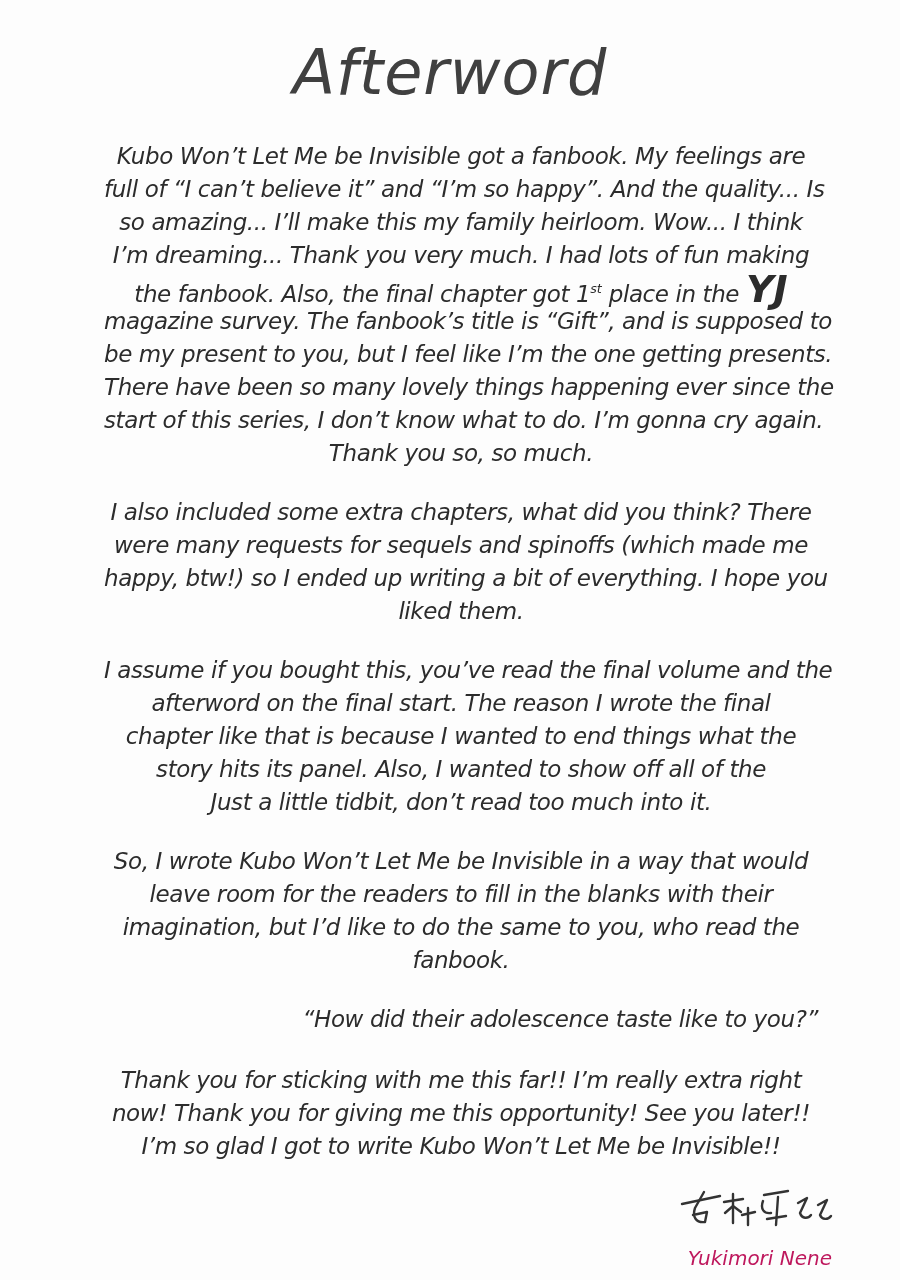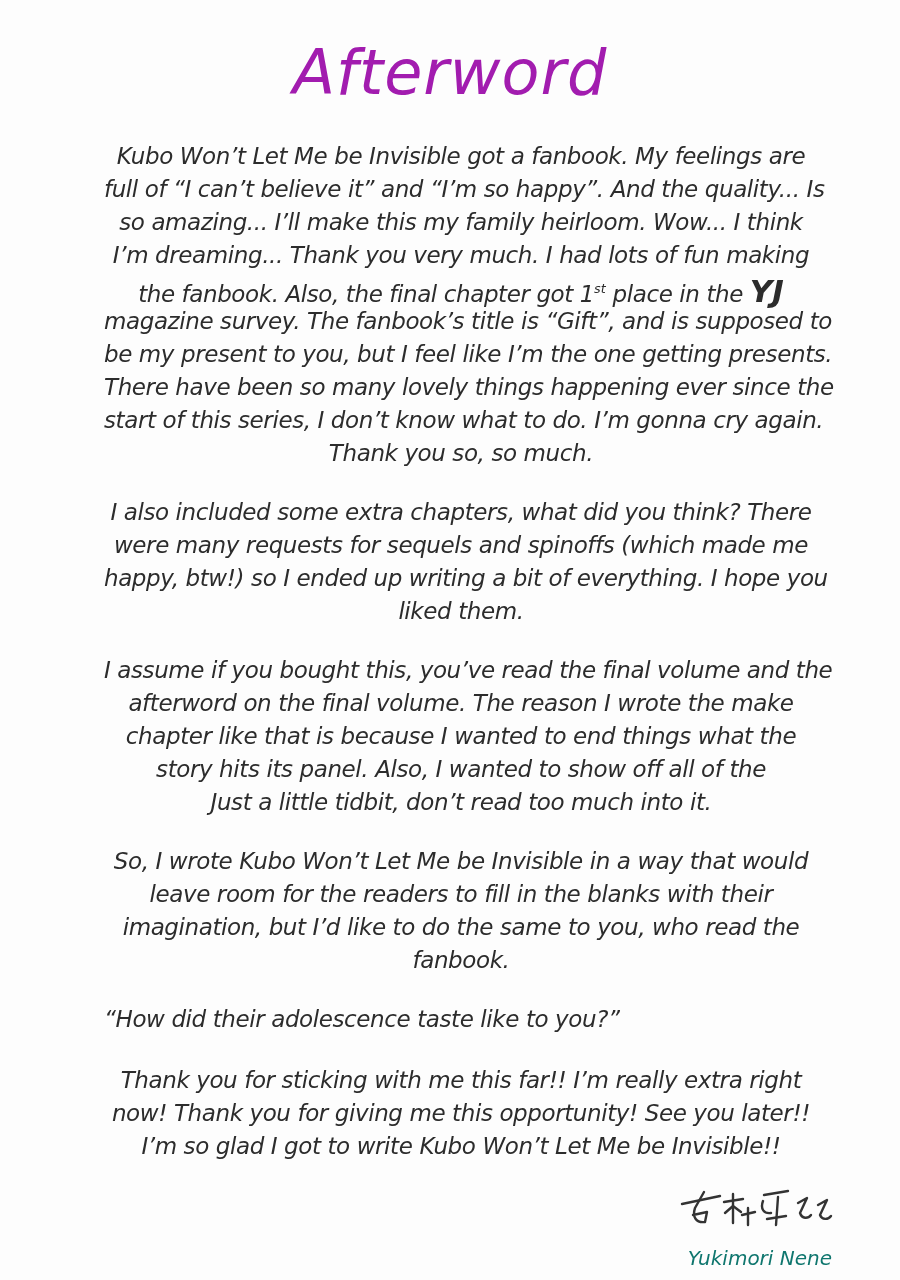--- a/index.html
+++ b/index.html
@@ -16,60 +16,60 @@
     overflow: hidden;
   }
   .title {
     position: absolute;
     top: 36px; left: 0; width: 100%;
     text-align: center;
     font-size: 62px;
     font-style: italic;
     font-weight: 500;
     letter-spacing: 1px;
-    color: #a21caf;
+    color: #404040;
   }
   .textcol {
     position: absolute;
     left: 104px; top: 140px; width: 714px;
     font-size: 23px;
     font-style: italic;
     line-height: 33px;
     letter-spacing: -0.4px;
     color: #2c2c2c;
   }
   .para { margin: 0 0 26px 0; text-align: center; }
   .ln { white-space: nowrap; height: 33px; }
   .seg { white-space: pre; margin-top: 32px; }
   sup.ord {
     font-size: 0.55em;
     vertical-align: super;
     letter-spacing: 0;
   }
   .yj {
-    font-size: 31px;
+    font-size: 38px;
     font-weight: 600;
     letter-spacing: 0;
   }
   .quote {
-    text-align: left;
+    text-align: right;
     margin: 4px 0 28px 0;
     white-space: nowrap;
     height: 33px;
   }
   .signature {
     position: absolute;
     left: 0; top: 1186px; width: 838px;
     text-align: right;
   }
   .sig-kanji { display: inline-block; }
   .sig-name {
     font-size: 20px;
     font-style: italic;
-    color: #0f766e;
+    color: #be185d;
     margin-top: -2px;
     padding-right: 6px;
   }
 </style>
 </head>
 <body>
 
 <div class="page">
 
   <div class="title">Afterword</div>
@@ -95,21 +95,21 @@
 
     <div class="para">
         <div class="ln">I also included some extra chapters, what did you think? There</div>
         <div class="ln">were many requests for sequels and spinoffs (which made me</div>
         <div class="ln">happy, btw!) so I ended up writing a bit of everything. I hope you</div>
         <div class="ln">liked them.</div>
       </div>
 
     <div class="para">
         <div class="ln">I assume if you bought this, you’ve read the final volume and the</div>
-        <div class="ln">afterword on the final volume. The reason I wrote the make</div>
+        <div class="ln">afterword on the final start. The reason I wrote the final</div>
         <div class="ln">chapter like that is because I wanted to end things what the</div>
         <div class="ln">story hits its panel. Also, I wanted to show off all of the</div>
         <div class="ln">Just a little tidbit, don’t read too much into it.</div>
       </div>
 
     <div class="para">
         <div class="ln">So, I wrote Kubo Won’t Let Me be Invisible in a way that would</div>
         <div class="ln">leave room for the readers to fill in the blanks with their</div>
         <div class="ln">imagination, but I’d like to do the same to you, who read the</div>
         <div class="ln">fanbook.</div>

